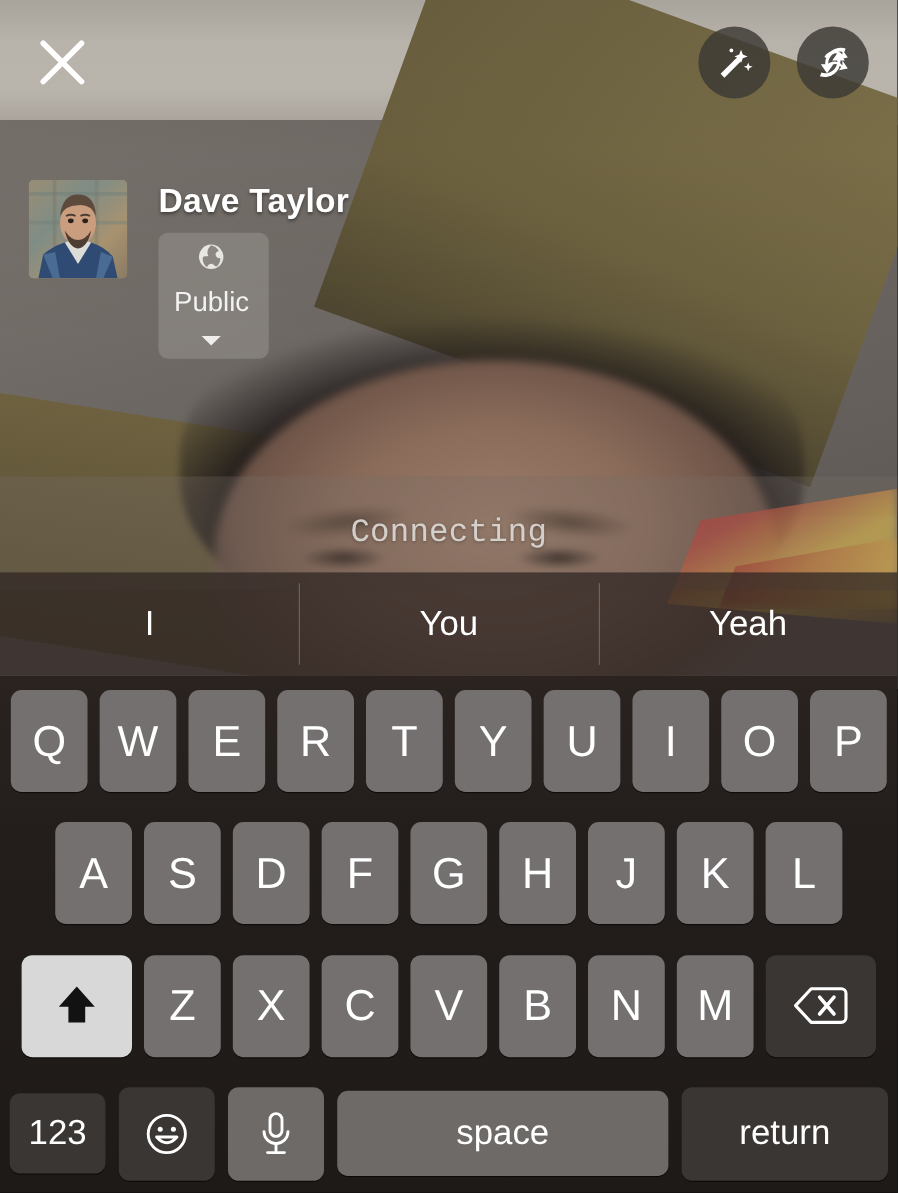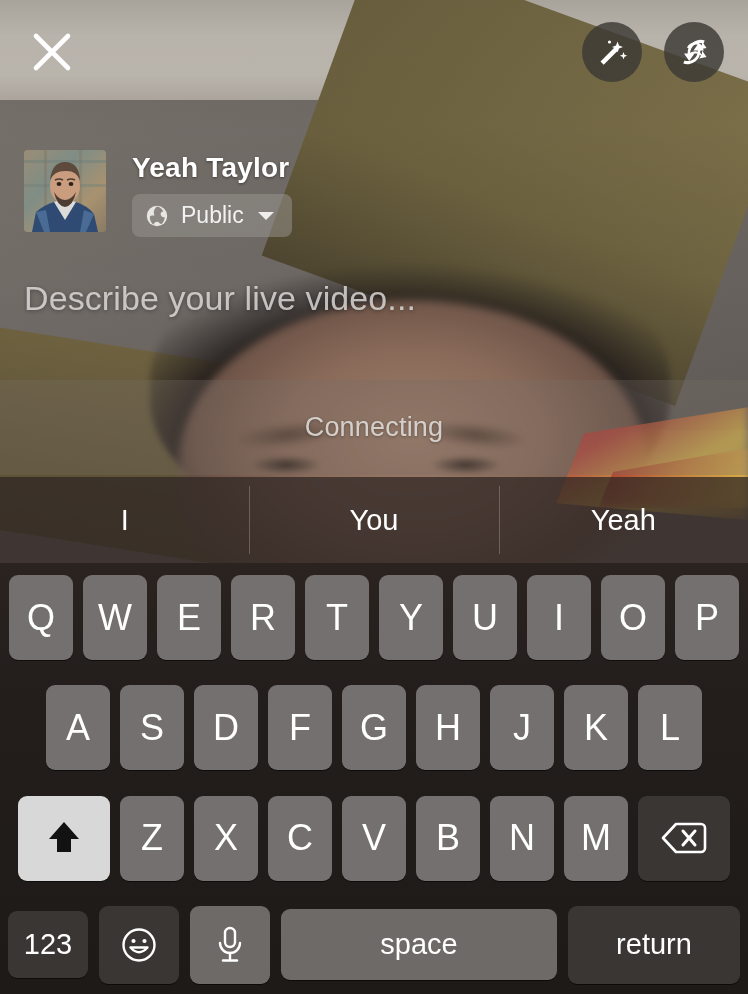--- a/index.html
+++ b/index.html
@@ -107,36 +107,38 @@
   .user-name {
     color:#ffffff; font-size:28px; font-weight:bold; letter-spacing:0.2px;
     text-shadow:0 1px 3px rgba(0,0,0,0.45);
   }
   .privacy-pill {
     align-self:flex-start;
     display:inline-flex; align-items:center; gap:12px;
     background:rgba(150,146,140,0.55);
     border-radius:8px; padding:8px 16px 8px 13px;
     cursor:pointer;
+    flex-direction:column;
   }
   .privacy-label { color:#f2f2f2; font-size:23px; }
   .globe-icon svg, .chev-icon svg { display:block; }
   .describe-input {
     margin-top:42px;
     color:rgba(232,230,228,0.78);
     font-size:34px; letter-spacing:0.1px;
     text-shadow:0 1px 4px rgba(0,0,0,0.35);
     cursor:text;
   }
 
   
   .connecting-band {
-    position:absolute; left:0; top:380px; width:100%; height:95px; z-index:11;
+    position:absolute; left:0; top:397px; width:100%; height:95px; z-index:11;
     display:flex; align-items:center; justify-content:center;
     background:rgba(118,110,104,0.30);
+    font-family:Liberation Mono, monospace;
   }
   .connecting-text {
     color:rgba(226,223,220,0.88); font-size:27px; letter-spacing:0.2px;
     text-shadow:0 1px 3px rgba(0,0,0,0.3);
   }
 
   
   .suggest-bar {
     position:absolute; left:0; top:477px; width:100%; height:86px; z-index:13;
     display:flex; background:rgba(48,40,37,0.76);
@@ -261,38 +263,37 @@
           <ellipse cx="41" cy="36" rx="15" ry="18" fill="#c99d7e"></ellipse>
           <path d="M26 30 Q28 12 41 12 Q55 12 56 30 Q52 20 41 21 Q30 21 26 30 Z" fill="#5d4a3d"></path>
           <path d="M30 42 Q33 56 41 57 Q49 56 52 42 Q47 50 41 50 Q35 50 30 42 Z" fill="#4e3d32"></path>
           <ellipse cx="35" cy="34" rx="2.4" ry="2" fill="#2b211b"></ellipse>
           <ellipse cx="47" cy="34" rx="2.4" ry="2" fill="#2b211b"></ellipse>
           <path d="M31 30 Q35 28 39 30" stroke="#4e3d32" stroke-width="1.6" fill="none"></path>
           <path d="M43 30 Q47 28 51 30" stroke="#4e3d32" stroke-width="1.6" fill="none"></path>
         </svg>
       </div>
       <div class="id-text">
-        <div class="user-name">Yeah Taylor</div>
+        <div class="user-name">Dave Taylor</div>
         <div class="privacy-pill">
           <span class="globe-icon">
             <svg width="24" height="24" viewBox="0 0 24 24">
               <circle cx="12" cy="12" r="10.2" fill="#e8e6e3"></circle>
               <path d="M12 2.4 C8.6 5 8.2 9 9.6 11.4 C8 12 6 11 5 12.6 C4.4 15.4 6 19 8.6 20.8 C9 18.6 10.8 17.6 12.6 17.8 C14 18 14.6 20 16.6 20 C18.6 18.4 19.8 15.6 19.6 13 C18 13.6 16.4 12.8 15.8 11 C15.2 9 16.4 7.6 18.4 7.2 C16.8 4.4 14.6 2.8 12 2.4 Z" fill="#8c8783"></path>
             </svg>
           </span>
           <span class="privacy-label">Public</span>
           <span class="chev-icon">
             <svg width="20" height="14" viewBox="0 0 20 14">
               <path d="M2 3 L10 11 L18 3 Z" fill="#f0eeec"></path>
             </svg>
           </span>
         </div>
       </div>
     </div>
-    <div class="describe-input">Describe your live video...</div>
   </div>
 
   <div class="connecting-band">
     <span class="connecting-text">Connecting</span>
   </div>
 
   <div class="suggest-bar">
     <div class="suggest-item">I</div>
     <div class="suggest-item">You</div>
     <div class="suggest-item">Yeah</div>

